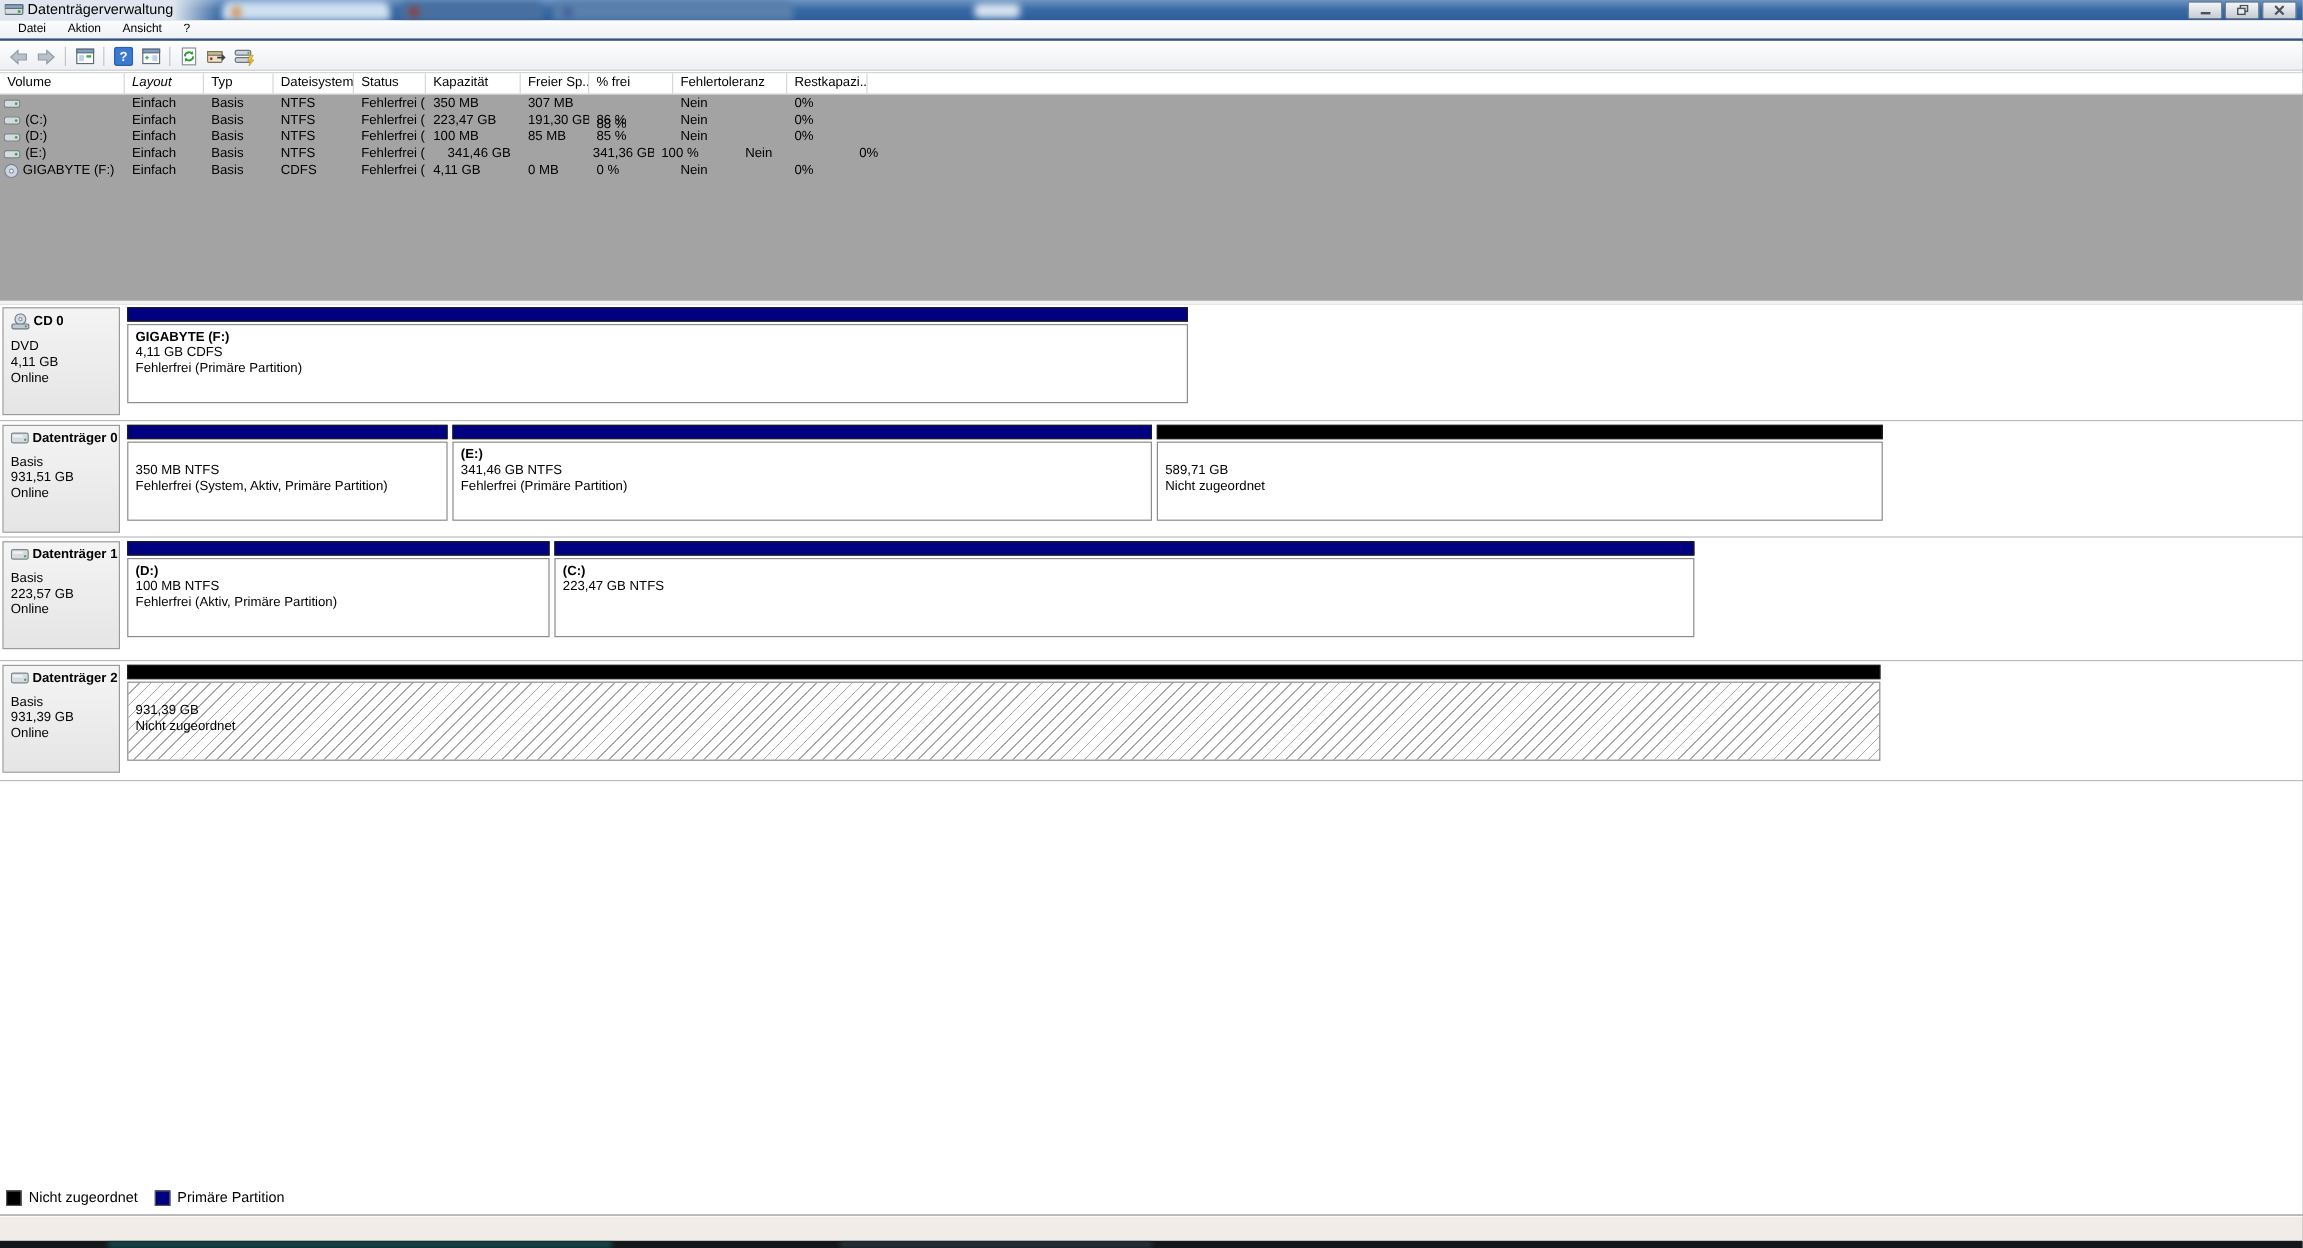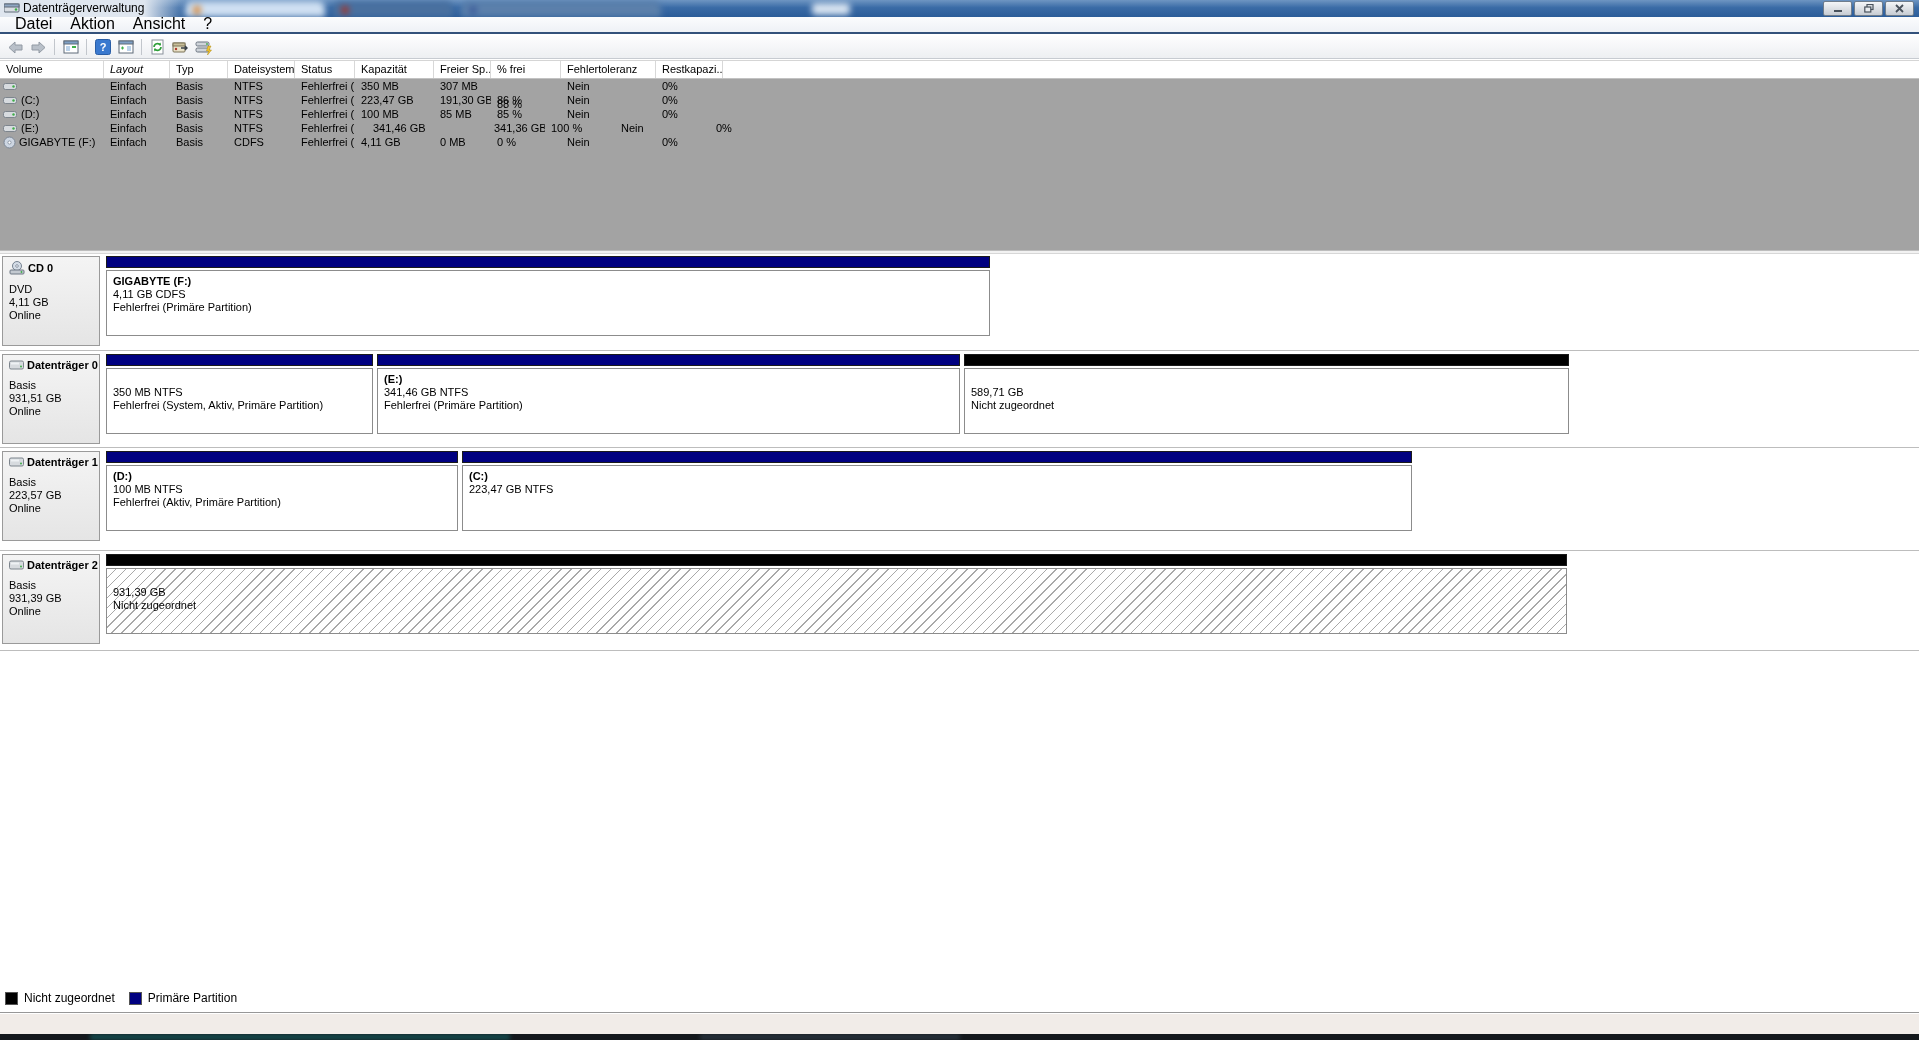--- a/index.html
+++ b/index.html
@@ -19,21 +19,21 @@
   .tab3{left:461px;width:200px;background:#5b80ab;}
   .tab4{left:812px;width:38px;height:12px;top:3px;border-radius:4px;background:#d7e3f0;}
   .favdot{position:absolute;top:5px;width:8px;height:8px;border-radius:50%;}
   .win-btns{position:absolute;right:5px;top:1px;display:flex;gap:2px;}
   .win-btn{width:29px;height:15px;box-sizing:border-box;border:1px solid #6f7d8c;border-radius:2px;
            background:linear-gradient(180deg,#f4f6f8,#c7ccd3);display:flex;align-items:center;justify-content:center;}
 
   
   .menubar{position:absolute;left:0;top:17px;width:100%;height:17px;background:linear-gradient(180deg,#fbfcfd,#eef1f6);
            border-bottom:2px solid #33517b;display:flex;align-items:center;padding-left:6px;box-sizing:border-box;}
-  .menu-item{padding:1px 9px 2px 9px;font-size:16px;}
+  .menu-item{padding:1px 9px 2px 9px;font-size:10px;}
 
   
   .toolbar{position:absolute;left:0;top:36px;width:100%;height:23px;box-sizing:border-box;
            background:linear-gradient(180deg,#fdfdfe,#edeff2);border-bottom:1px solid #c7cbd1;
            display:flex;align-items:center;padding-left:4px;}
   .tb-btn{width:23px;height:20px;display:flex;align-items:center;justify-content:center;border-radius:2px;}
   .tb-sep{width:1px;height:16px;background:#c2c6cc;margin:0 4px;}
 
   
   .volume-pane{position:absolute;left:0;top:60px;width:100%;height:190px;background:#a3a3a3;}

